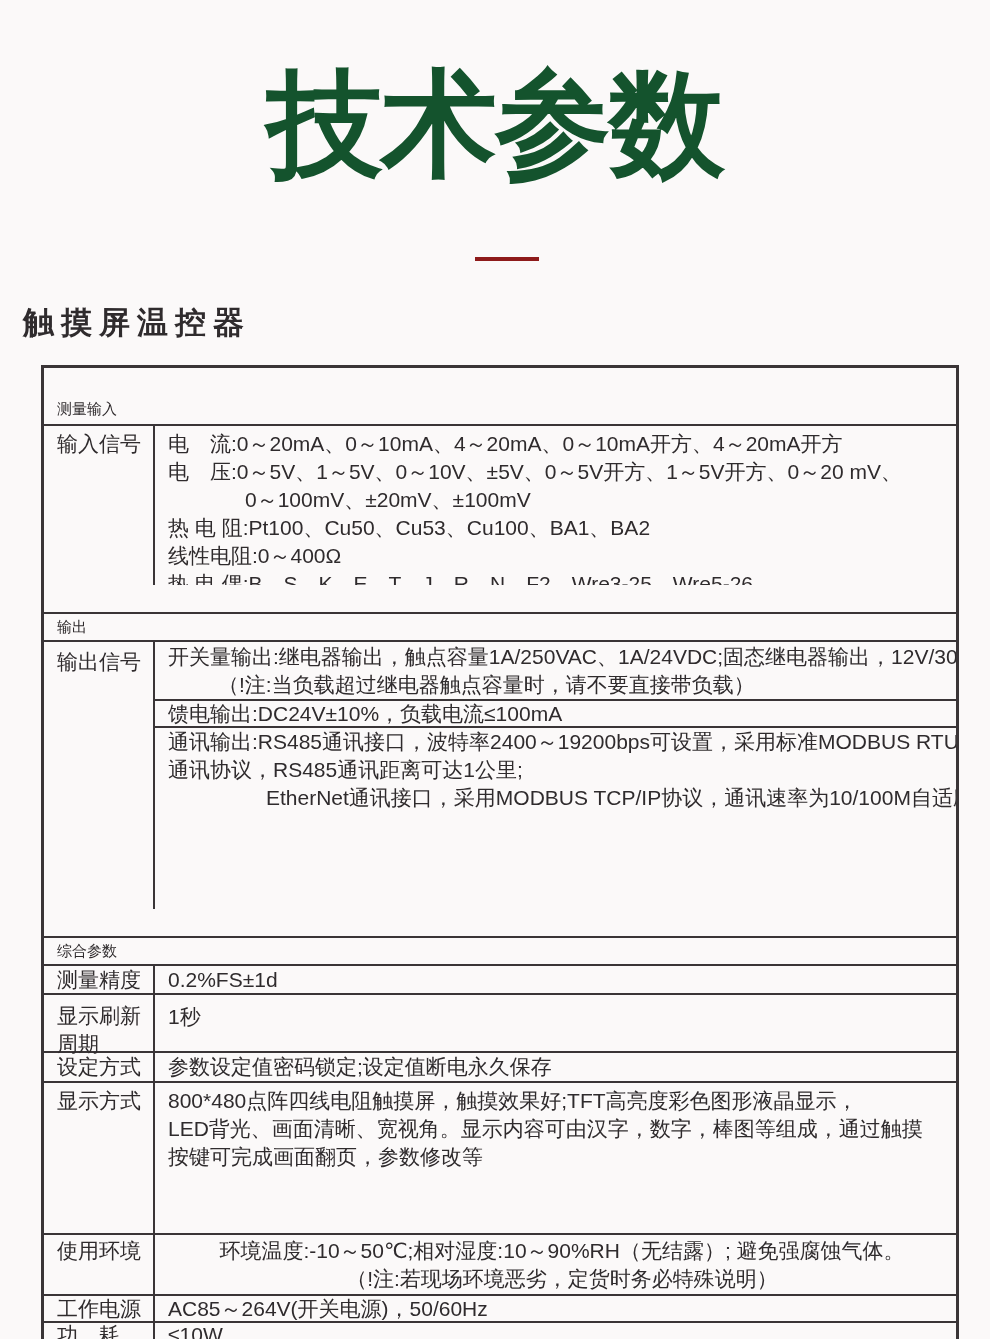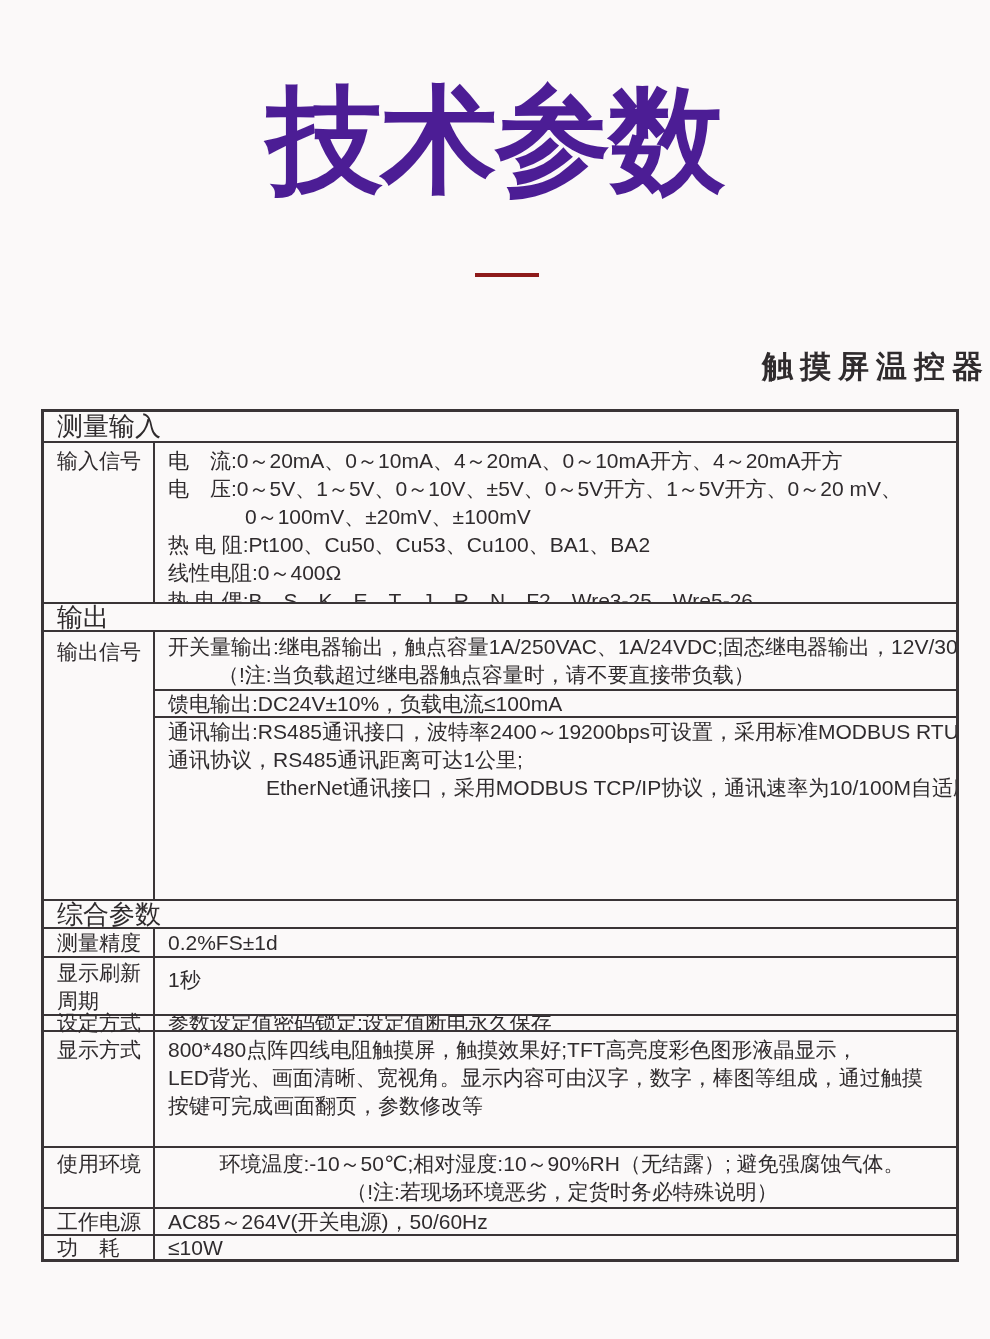--- a/index.html
+++ b/index.html
@@ -10,54 +10,54 @@
   }
   *{margin:0;padding:0;box-sizing:border-box;}
   html,body{background:var(--bg);}
   body{
     width:990px;height:1339px;
     font-family:"Liberation Sans","DejaVu Sans",sans-serif;
     color:var(--txt);
     overflow:hidden;
   }
   .title{
-    padding-top:72px;
+    padding-top:56px;
     font-size:116px;
     line-height:136px;
     font-weight:900;
     letter-spacing:-2px;
     text-align:center;
-    color:#4c1d95;
+    color:#14532d;
   }
   .divider{
     width:64px;height:4px;
     background:var(--red);
     margin:65px auto 0 auto;
     position:relative;left:12px;
   }
   .subtitle{
-    margin-top:72px;
-    text-align:right;
+    margin-top:44px;
+    text-align:left;
     font-size:31px;
     line-height:36px;
     font-weight:600;
     letter-spacing:7px;
     padding-left:23px;
   }
   .spec-table{
     width:918px;
     margin:24px 0 0 41px;
     border:3px solid var(--bd);
     font-size:21px;
   }
   .row{display:flex;border-top:2px solid var(--bd);}
   .row:first-child{border-top:0;}
-  .row.section{align-items:center;padding-left:13px;font-size:26px;}
+  .row.section{align-items:center;padding-left:13px;font-size:15px;margin-top:27px;}
   .h29{height:29px}.h28{height:28px}.h209{height:161px}.h269{height:269px}
-  .h58{height:58px}.h30{height:16px}.h124{height:116px}.h61{height:61px}
+  .h58{height:58px}.h30{height:30px}.h124{height:152px}.h61{height:61px}
   .h27{height:27px}.h25{height:25px}
   .label{
     width:111px;flex:0 0 111px;
     border-right:2px solid var(--bd);
     padding-left:13px;
     line-height:28px;
   }
   .content{flex:1;padding-left:13px;overflow:hidden;}
   .row.mid .label,.row.mid .content{display:flex;align-items:center;padding-top:0;}
   .row.topal .label,.row.topal .content{padding-top:4px;}
@@ -126,21 +126,21 @@
     <div class="row section h28">
       <span>综合参数</span>
     </div>
 
     <div class="row mid h29">
       <div class="label">测量精度</div>
       <div class="content">0.2%FS±1d</div>
     </div>
 
     <div class="row topal h58">
-      <div class="label" style="padding-top:1px;">显示刷新周期</div>
+      <div class="label" style="padding-top:7px;">显示刷新周期</div>
       <div class="content" style="padding-top:8px;line-height:28px;">1秒</div>
     </div>
 
     <div class="row mid h30">
       <div class="label">设定方式</div>
       <div class="content">参数设定值密码锁定;设定值断电永久保存</div>
     </div>
 
     <div class="row topal h124">
       <div class="label">显示方式</div>

